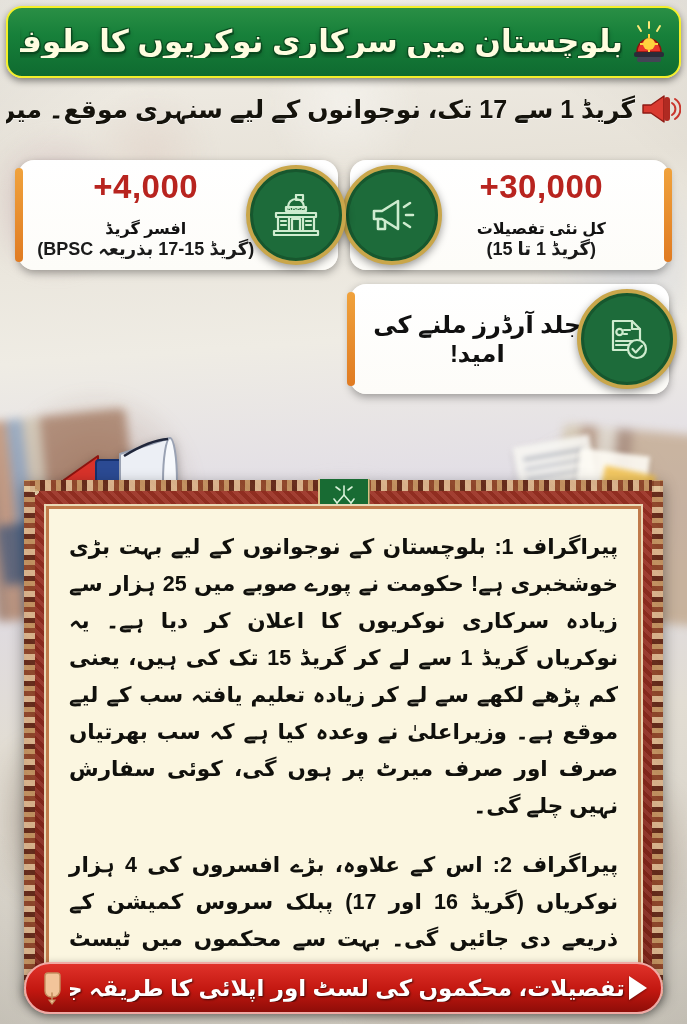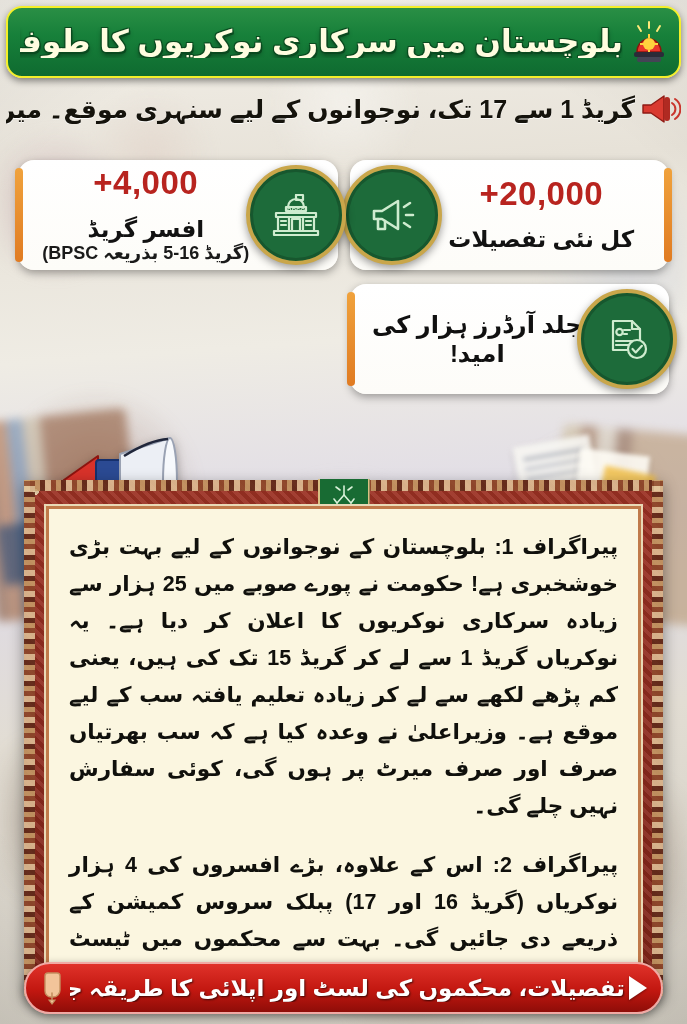--- a/index.html
+++ b/index.html
@@ -110,21 +110,21 @@
     border:4px solid #c9a64a;
     box-shadow:0 3px 8px rgba(0,0,0,.4), inset 0 0 0 3px #17572e;
     display:flex;align-items:center;justify-content:center;
   }
   .stat-card.left-badge .badge-circle{left:-8px;}
   .stat-card.right-badge .badge-circle{right:-8px;}
 
   .card-body{text-align:center;width:100%;direction:rtl;}
   .stat-num{font-size:33px;font-weight:bold;color:#b8241f;line-height:1.02;letter-spacing:.5px;
     text-shadow:0 1px 0 rgba(255,255,255,.8);}
-  .stat-l1{font-size:23px;font-weight:bold;color:#121212;line-height:1.18;margin-top:16px;}
+  .stat-l1{font-size:16px;font-weight:bold;color:#121212;line-height:1.18;margin-top:16px;}
   .stat-l2{font-size:18px;font-weight:bold;color:#1a1a1a;line-height:1.18;}
   .stat-big1{font-size:24px;font-weight:bold;color:#101010;line-height:1.22;}
   .stat-big2{font-size:24px;font-weight:bold;color:#101010;line-height:1.22;}
 
   
   #body-panel{
     position:absolute;left:24px;top:480px;width:639px;height:516px;z-index:6;
     border-radius:0;
     box-shadow:0 5px 14px rgba(0,0,0,.42);
     background:
@@ -242,22 +242,23 @@
     <div class="badge-circle">
       <svg viewBox="0 0 56 56" width="56" height="56" aria-hidden="true">
         <g fill="none" stroke="#cfeccf" stroke-width="2.6" stroke-linejoin="round" stroke-linecap="round">
           <path d="M10 24 h8 l16 -10 v28 l-16 -10 h-8 z"></path>
           <path d="M14 32 v10 h7 v-8"></path>
           <path d="M40 20 l6 -4 M42 28 h7 M40 36 l6 4"></path>
         </g>
       </svg>
     </div>
     <div class="card-body">
-      <div class="stat-num">20,000+</div>
+      <div class="stat-num">30,000+</div>
       <div class="stat-l1">کل نئی تفصیلات</div>
+      <div class="stat-l2">(گریڈ 1 تا 15)</div>
     </div>
   </div>
 
   <div class="stat-card right-badge">
     <div class="badge-circle">
       <svg viewBox="0 0 56 56" width="56" height="56" aria-hidden="true">
         <g fill="none" stroke="#cfeccf" stroke-width="2.2" stroke-linejoin="round" stroke-linecap="round">
           <path d="M28 8 v4"></path>
             <path d="M28 8 h7 v5 h-7"></path>
           <path d="M20 20 a8 8 0 0 1 16 0"></path>
@@ -268,41 +269,41 @@
           <rect x="24" y="32" width="8" height="12"></rect>
           <rect x="6" y="44" width="44" height="4"></rect>
           <path d="M13 34 h5 M13 38 h5 M38 34 h5 M38 38 h5"></path>
         </g>
         <text x="28" y="26" text-anchor="middle" fill="#cfeccf" font-size="6.5" font-family="'Liberation Sans',sans-serif" font-weight="bold">BPSC</text>
       </svg>
     </div>
     <div class="card-body">
       <div class="stat-num">4,000+</div>
       <div class="stat-l1">افسر گریڈ</div>
-      <div class="stat-l2">(گریڈ 16-5 بذریعہ BPSC)</div>
+      <div class="stat-l2">(گریڈ 15-17 بذریعہ BPSC)</div>
     </div>
   </div>
 
 
   <div class="stat-card right-badge">
     <div class="badge-circle">
       <svg viewBox="0 0 56 56" width="56" height="56" aria-hidden="true">
         <g fill="none" stroke="#cfeccf" stroke-width="2.2" stroke-linejoin="round" stroke-linecap="round">
           <path d="M14 10 h19 l8 8 v21 h-27 z"></path>
           <path d="M33 10 v8 h8"></path>
           <circle cx="20.5" cy="21" r="3.2"></circle>
           <path d="M25 19 h6 M25 23 h3"></path>
           <path d="M17 30 h18 M17 34 h14"></path>
           <circle cx="38" cy="38" r="9" fill="#1d6b3a"></circle>
           <path d="M33.5 38 l3.2 3.4 6.2 -6.6"></path>
         </g>
       </svg>
     </div>
     <div class="card-body">
-      <div class="stat-big1">جلد آرڈرز ہزار کی امید!</div>
+      <div class="stat-big1">جلد آرڈرز ملنے کی امید!</div>
     </div>
   </div>
 </div>
 
 <div id="megaphone-graphic">
   <svg viewBox="0 0 122 96" width="122" height="96" aria-hidden="true">
     <path d="M6 44 L40 20 L40 72 Z" fill="#d8322a" stroke="#8d140f" stroke-width="2" stroke-linejoin="round"></path>
     <rect x="38" y="24" width="26" height="44" rx="3" fill="#2b4a93" stroke="#16306c" stroke-width="2"></rect>
     <path d="M62 18 L112 2 L112 90 L62 74 Z" fill="#eceff5" stroke="#9aa2b3" stroke-width="2" stroke-linejoin="round"></path>
     <ellipse cx="112" cy="46" rx="7" ry="44" fill="#f7f9fc" stroke="#9aa2b3" stroke-width="2"></ellipse>

